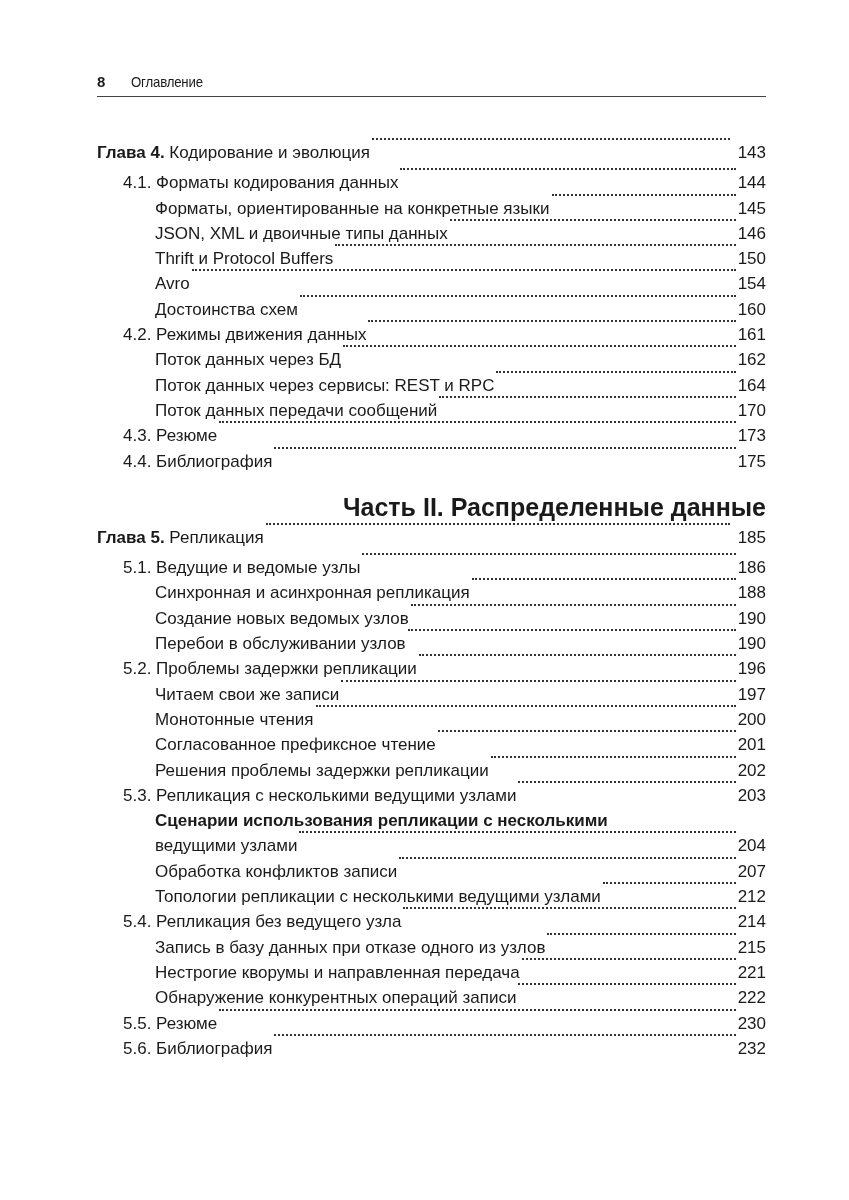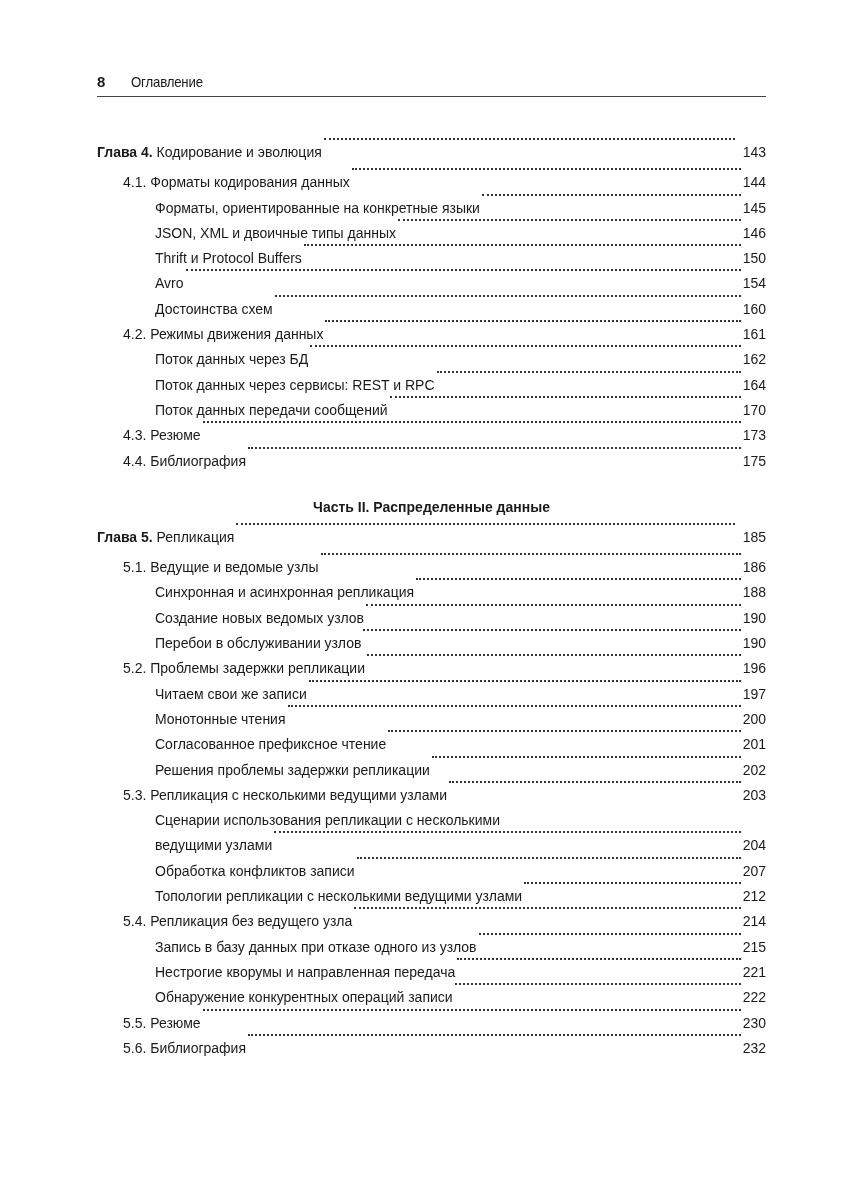--- a/index.html
+++ b/index.html
@@ -12,40 +12,40 @@
       position: absolute; left: 97px; top: 70px; width: 669px; height: 26px;
       border-bottom: 1.3px solid #444;
       font-size: 15px;
     }
     .header .pnum { position: absolute; left: 0; top: 3px; font-weight: bold; }
     .header .htitle { position: absolute; left: 34px; top: 3px; letter-spacing: -0.2px; transform: scaleX(0.88); transform-origin: left; }
 
     .toc { position: absolute; left: 97px; top: 140px; width: 669px; }
     .row {
       position: relative; display: flex; align-items: flex-end;
-      height: 25.3px; font-size: 14px; line-height: 25.3px; white-space: nowrap;
+      height: 25.3px; font-size: 17px; line-height: 25.3px; white-space: nowrap;
     }
     .row .label { flex: 0 0 auto; transform-origin: left; }
     .row .dots {
       flex: 1 1 auto; overflow: hidden; margin: 0 2px;
       border-bottom: 2px dotted #333; height: 0; align-self: baseline;
       position: relative; top: -2px;
     }
     .row .page { flex: 0 0 auto; }
     .lvl0 { padding-left: 0; margin-top: 0; }
     .lvl1 { padding-left: 26px; }
     .lvl2 { padding-left: 58px; }
     .chapter { margin-bottom: 5px; }
     .chapter .page { padding-left: 6px; }
     .bold { font-weight: bold; }
     .part-title {
-      text-align: center; font-size: 14px; font-weight: bold;
+      text-align: right; font-size: 25px; font-weight: bold;
       height: 30px; line-height: 30px; margin-top: 18px; margin-bottom: 3px;
     }
-    .wrap-line { height: 25.3px; font-size: 14px; line-height: 25.3px; padding-left: 58px; white-space: nowrap; }
+    .wrap-line { height: 25.3px; font-size: 17px; line-height: 25.3px; padding-left: 58px; white-space: nowrap; font-weight: bold; }
   </style>
 </head>
 <body>
 
 <div class="header">
   <span class="pnum">8</span>
   <span class="htitle">Оглавление</span>
 </div>
 
 <div class="toc">

